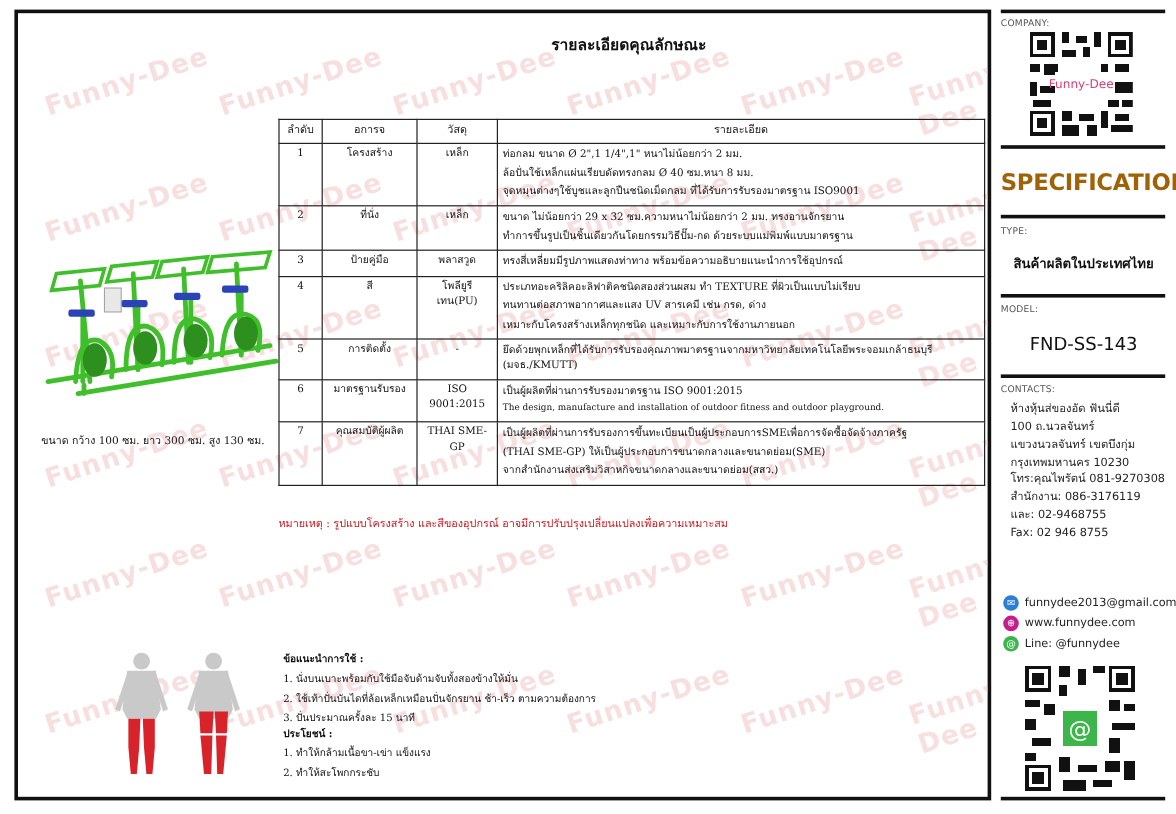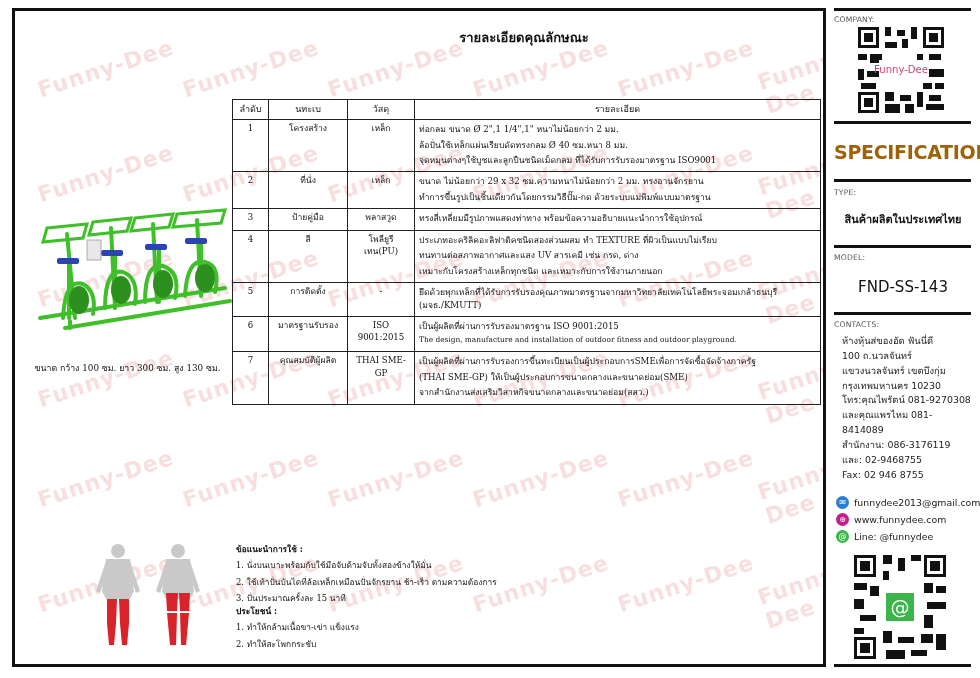--- a/index.html
+++ b/index.html
@@ -152,21 +152,21 @@
   <table class="spec">
     <colgroup>
         <col style="width:36px">
         <col style="width:79px">
         <col style="width:67px">
         <col>
       </colgroup>
     <thead>
       <tr>
         <th>ลำดับ</th>
-        <th>นทะเบ</th>
+        <th>อการจ</th>
         <th>วัสดุ</th>
         <th>รายละเอียด</th>
       </tr>
     </thead>
     <tbody id="spec-body">
         <tr>
           <td class="c">1</td>
           <td class="c">โครงสร้าง</td>
           <td class="c">เหล็ก</td>
           <td class="d">
@@ -225,20 +225,21 @@
           <td class="c">THAI SME-GP</td>
           <td class="d">
             <p>เป็นผู้ผลิตที่ผ่านการรับรองการขึ้นทะเบียนเป็นผู้ประกอบการSMEเพื่อการจัดซื้อจัดจ้างภาครัฐ</p>
             <p>(THAI SME-GP) ให้เป็นผู้ประกอบการขนาดกลางและขนาดย่อม(SME)</p>
             <p>จากสำนักงานส่งเสริมวิสาหกิจขนาดกลางและขนาดย่อม(สสว.)</p>
           </td>
         </tr>
       </tbody>
   </table>
 
+  <div class="remark">หมายเหตุ : รูปแบบโครงสร้าง และสีของอุปกรณ์ อาจมีการปรับปรุงเปลี่ยนแปลงเพื่อความเหมาะสม</div>
 
   <svg class="muscles" viewBox="0 0 120 110">
     <g fill="#c9c9c9">
       <circle cx="28" cy="10" r="7"></circle>
       <path d="M16,18 L40,18 L44,50 L40,58 L16,58 L12,50 Z"></path>
       <path d="M16,20 L6,50 L10,52 L18,28 Z"></path>
       <path d="M40,20 L50,50 L46,52 L38,28 Z"></path>
       <circle cx="88" cy="10" r="7"></circle>
       <path d="M76,18 L100,18 L104,50 L100,58 L76,58 L72,50 Z"></path>
       <path d="M76,20 L66,50 L70,52 L78,28 Z"></path>
@@ -316,21 +317,20 @@
   <div class="lbl" style="top:253px">MODEL:</div>
   <div class="model-val">FND-SS-143</div>
   <div class="bar" style="top:312px"></div>
   <div class="lbl" style="top:320px">CONTACTS:</div>
   <div class="contacts" id="contacts-list">
       <div>ห้างหุ้นส่ของอัด ฟันนี่ดี</div>
       <div>100 ถ.นวลจันทร์</div>
       <div>แขวงนวลจันทร์ เขตบึงกุ่ม</div>
       <div>กรุงเทพมหานคร 10230</div>
       <div>โทร:คุณไพรัตน์ 081-9270308</div>
-      <div>และคุณแพรไหม 081-8414089</div>
       <div>สำนักงาน: 086-3176119</div>
       <div>และ: 02-9468755</div>
       <div>Fax: 02 946 8755</div>
     </div>
 
   <div class="links">
     <div class="row">
       <span class="ico" style="background:#2a7fd4">✉</span>
       <span>funnydee2013@gmail.com</span>
     </div>

